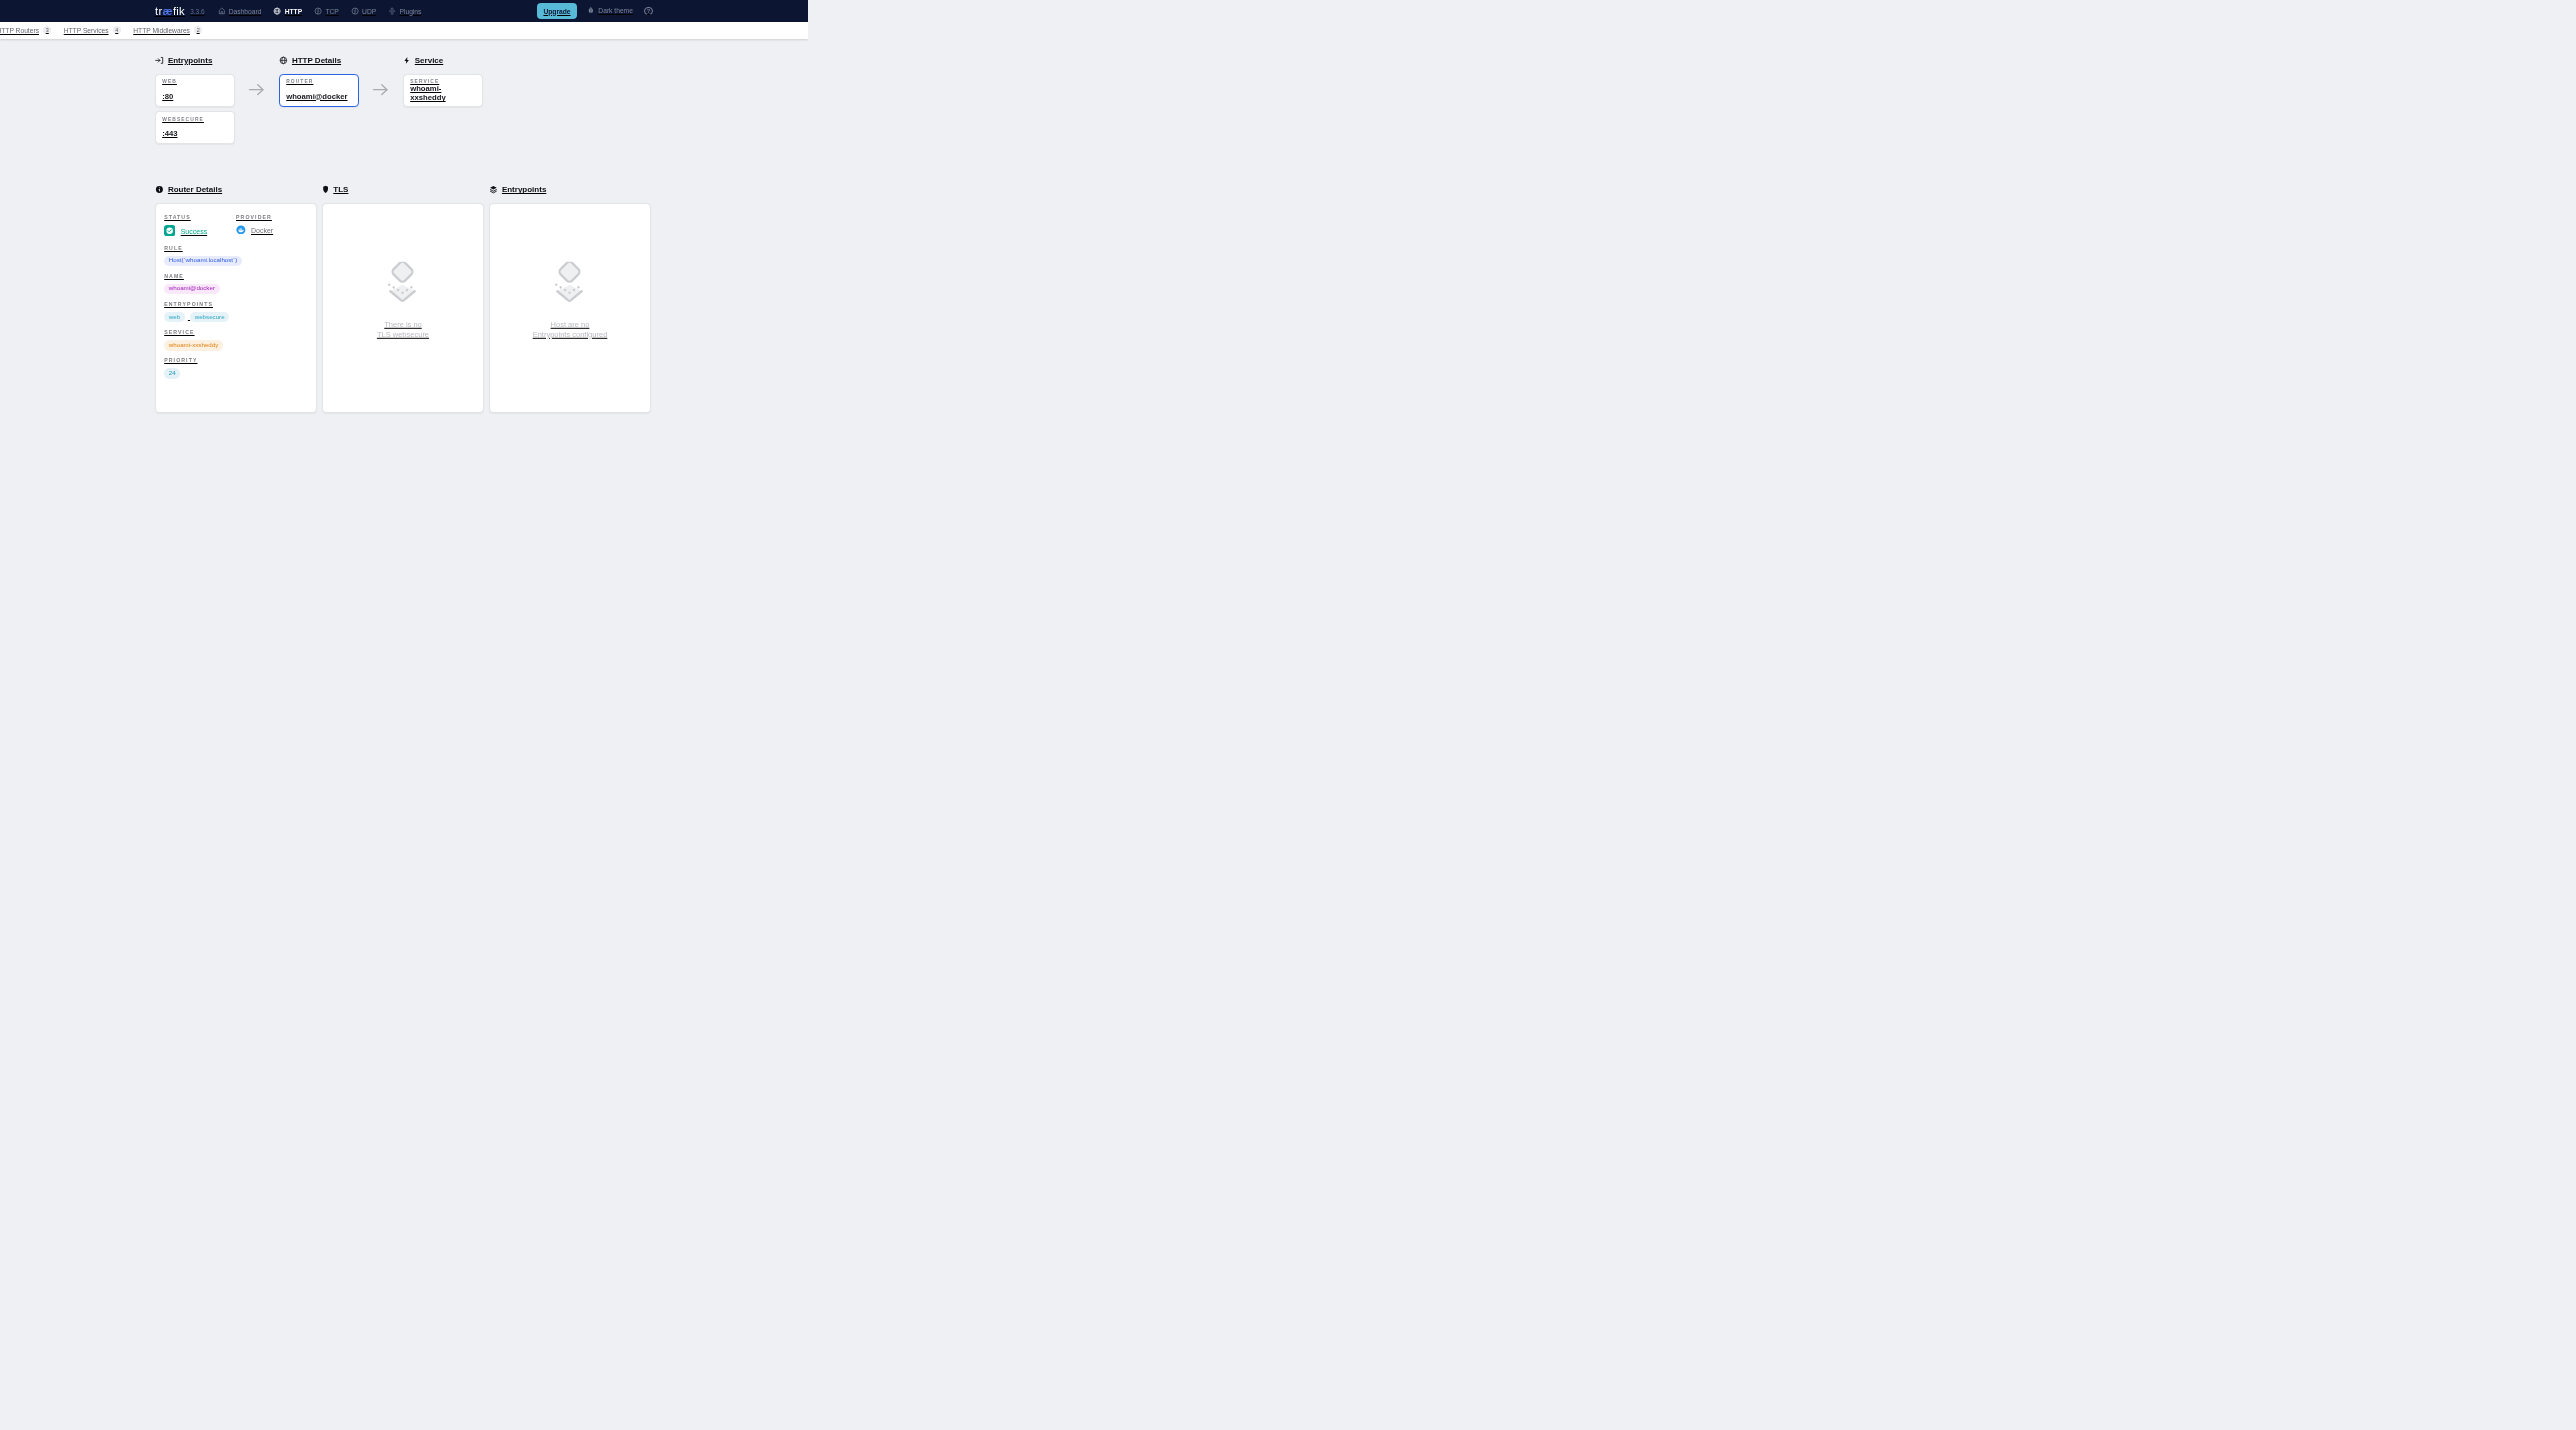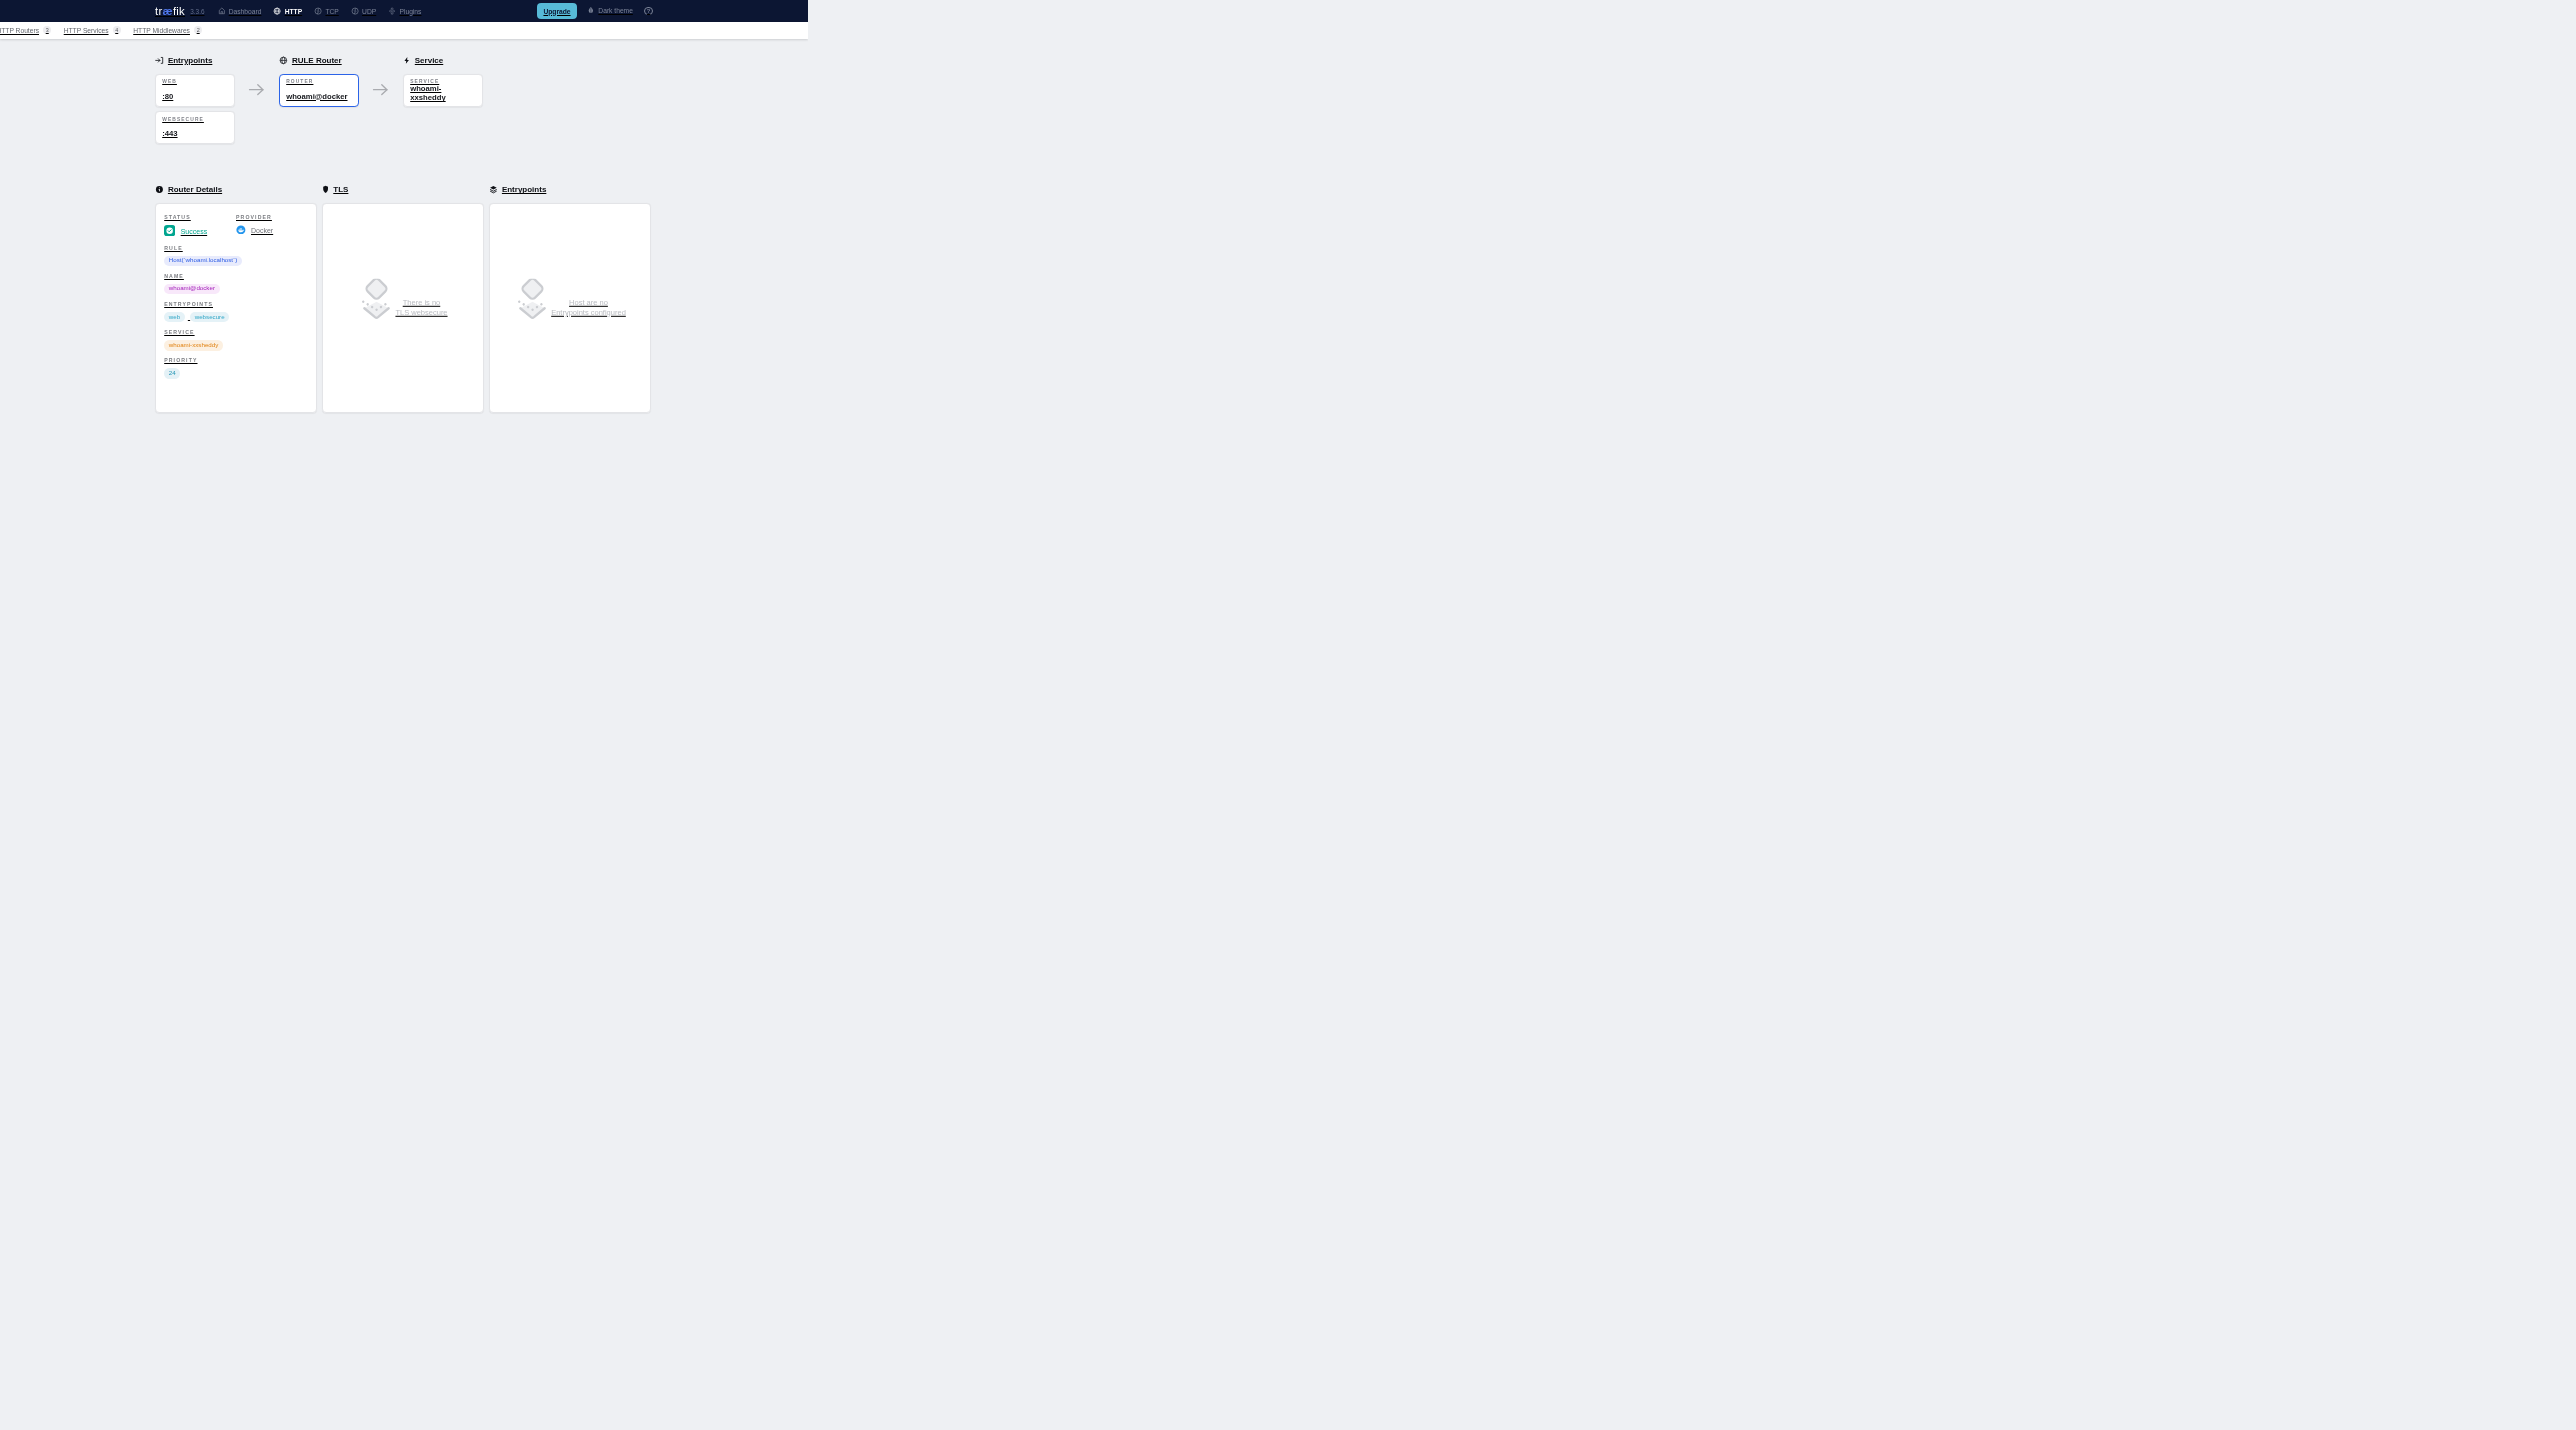--- a/index.html
+++ b/index.html
@@ -67,21 +67,21 @@
   .two-col{display:flex;}
   .two-col .col{width:50%;}
   .badge{display:inline-block;padding:1.5px 4.6px 2.1px;border-radius:5.2px;font-size:6.2px;line-height:1.1;}
   .badge.rule{background:var(--rule-bg);color:var(--rule-text);}
   .badge.name{background:var(--name-bg);color:var(--name-text);}
   .badge.entry{background:var(--entrypoint-bg);color:var(--entrypoint-text);margin-right:3.1px;}
   .badge.service{background:var(--service-bg);color:var(--service-text);}
   .badge.priority{background:var(--priority-bg);color:var(--priority-text);}
 
   .empty-card{display:flex;flex-direction:column;align-items:center;justify-content:center;}
-  .empty-inner{display:flex;flex-direction:row;align-items:center;transform:translateY(-7.2px);}
+  .empty-inner{display:flex;flex-direction:column;align-items:center;transform:translateY(-7.2px);}
   .empty-text{margin-top:13.4px;text-align:center;font-size:7.5px;line-height:1.35;color:#b9bbc0;}
 </style>
 </head>
 <body>
 
 <div class="app">
 
   <header class="topbar">
     <div class="container topbar-inner">
       <div class="logo">
@@ -194,21 +194,21 @@
       </div>
       <div class="head-cell" style="grid-column:2"></div>
       <div class="section-head head-cell" style="grid-column:3">
         <span>
             <svg width="8.8" height="8.8" viewBox="0 0 24 24" fill="none" stroke="#0d0f14" stroke-width="2">
               <circle cx="12" cy="12" r="9"></circle>
               <ellipse cx="12" cy="12" rx="4.2" ry="9"></ellipse>
               <line x1="3" y1="12" x2="21" y2="12"></line>
             </svg>
           </span>
-        <span>RULE Router</span>
+        <span>HTTP Details</span>
       </div>
       <div class="head-cell" style="grid-column:4"></div>
       <div class="section-head head-cell" style="grid-column:5">
         <span>
             <svg width="7.7" height="8.8" viewBox="0 0 24 24" fill="#0d0f14">
               <path d="M13.5 1.5 4.5 13.5h5.5L9 22.5l9.5-12h-5.5z"></path>
             </svg>
           </span>
         <span>Service</span>
       </div>

